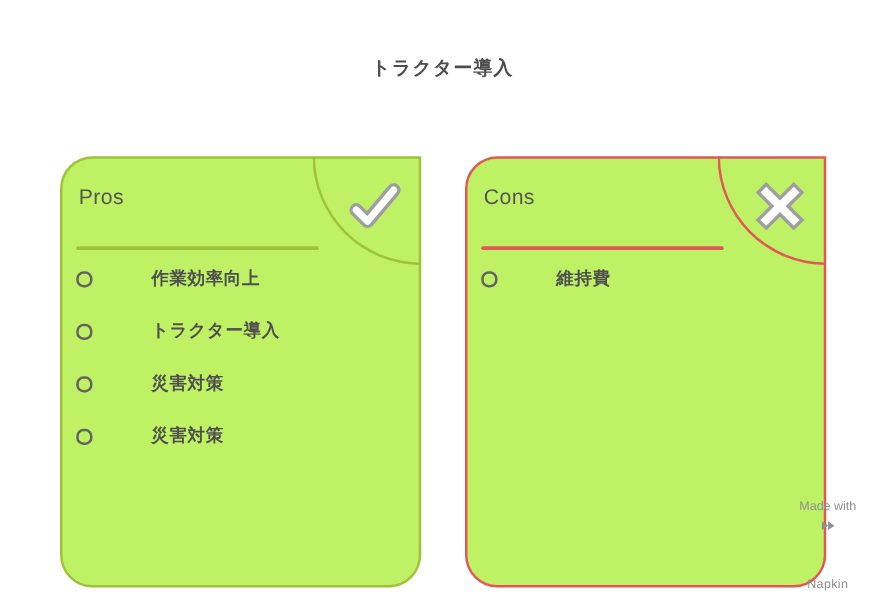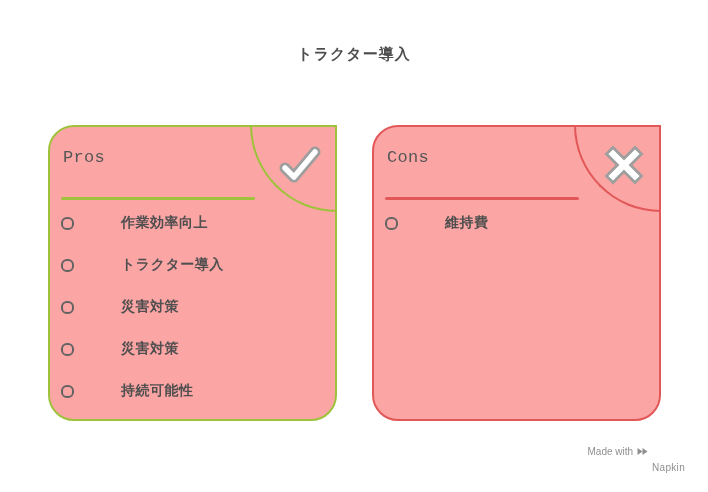--- a/index.html
+++ b/index.html
@@ -16,26 +16,25 @@
     text-align: center;
     font-size: 15px;
     font-weight: 700;
     color: #4d4d4d;
     letter-spacing: 1px;
   }
   .card {
     position: absolute;
     top: 125px;
     width: 289px;
-    height: 296px;
+    height: 345px;
     box-sizing: border-box;
-    background: #fca5a5;
+    background: #bef264;
     border: 2px solid var(--accent, #999);
     border-radius: 26px 0 26px 26px;
-    font-family: Liberation Mono, monospace;
   }
   .card.pros { left: 48px; }
   .card.cons { left: 372px; text-align: center; }
   .corner-arc {
     position: absolute;
     top: -2px; right: -2px;
     width: 87px; height: 87px;
     box-sizing: border-box;
     border-left: 2px solid var(--accent, #999);
     border-bottom: 2px solid var(--accent, #999);
@@ -91,20 +90,21 @@
     white-space: nowrap;
   }
   .watermark {
     position: absolute;
     right: 23px; bottom: 19px;
     display: flex;
     align-items: center;
     gap: 4px;
     font-size: 10px;
     color: #8f8f8f;
+    flex-direction: column;
   }
   .watermark .brand { font-weight: 400; letter-spacing: 0.3px; margin-top: 32px; }
   .napkin-logo { display: block; width: 11px; height: 11px; }
 </style>
 </head>
 <body>
 
 <div class="title">トラクター導入</div>
 
 <div class="card pros" style="--accent: #9fc23c;">
@@ -127,24 +127,20 @@
       <span class="item-label">トラクター導入</span>
     </li>
     <li class="item">
       <span class="bullet"></span>
       <span class="item-label">災害対策</span>
     </li>
     <li class="item">
       <span class="bullet"></span>
       <span class="item-label">災害対策</span>
     </li>
-    <li class="item">
-      <span class="bullet"></span>
-      <span class="item-label">持続可能性</span>
-    </li>
   </ul>
 </div>
 
 <div class="card cons" style="--accent: #e25757;">
   <div class="corner-arc"></div>
   <span class="corner-icon">
     <svg viewBox="0 0 50 50" xmlns="http://www.w3.org/2000/svg" aria-hidden="true">
       <path d="M14 14 L36 36 M36 14 L14 36" fill="none" stroke="#9e9e9e" stroke-width="12" stroke-linecap="square"></path>
       <path d="M14 14 L36 36 M36 14 L14 36" fill="none" stroke="#ffffff" stroke-width="6.5" stroke-linecap="square"></path>
     </svg>

